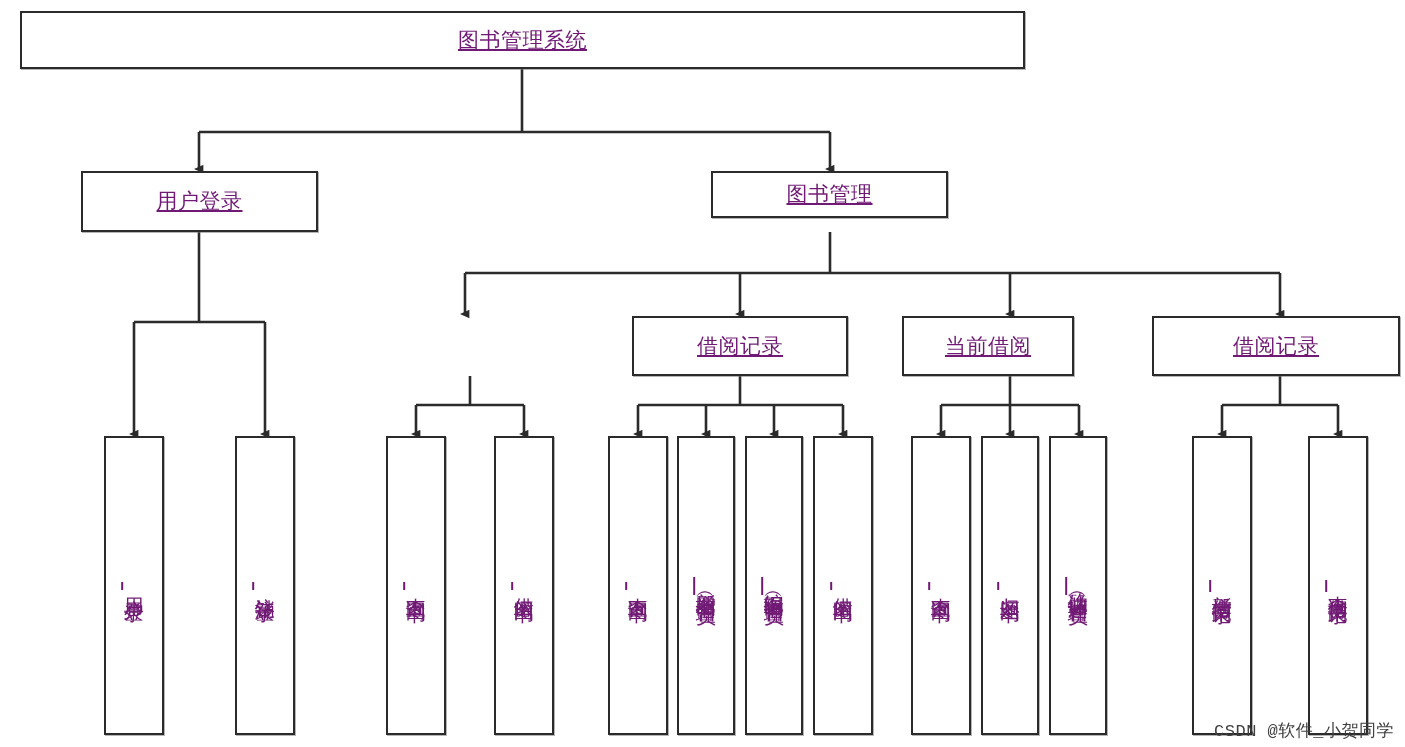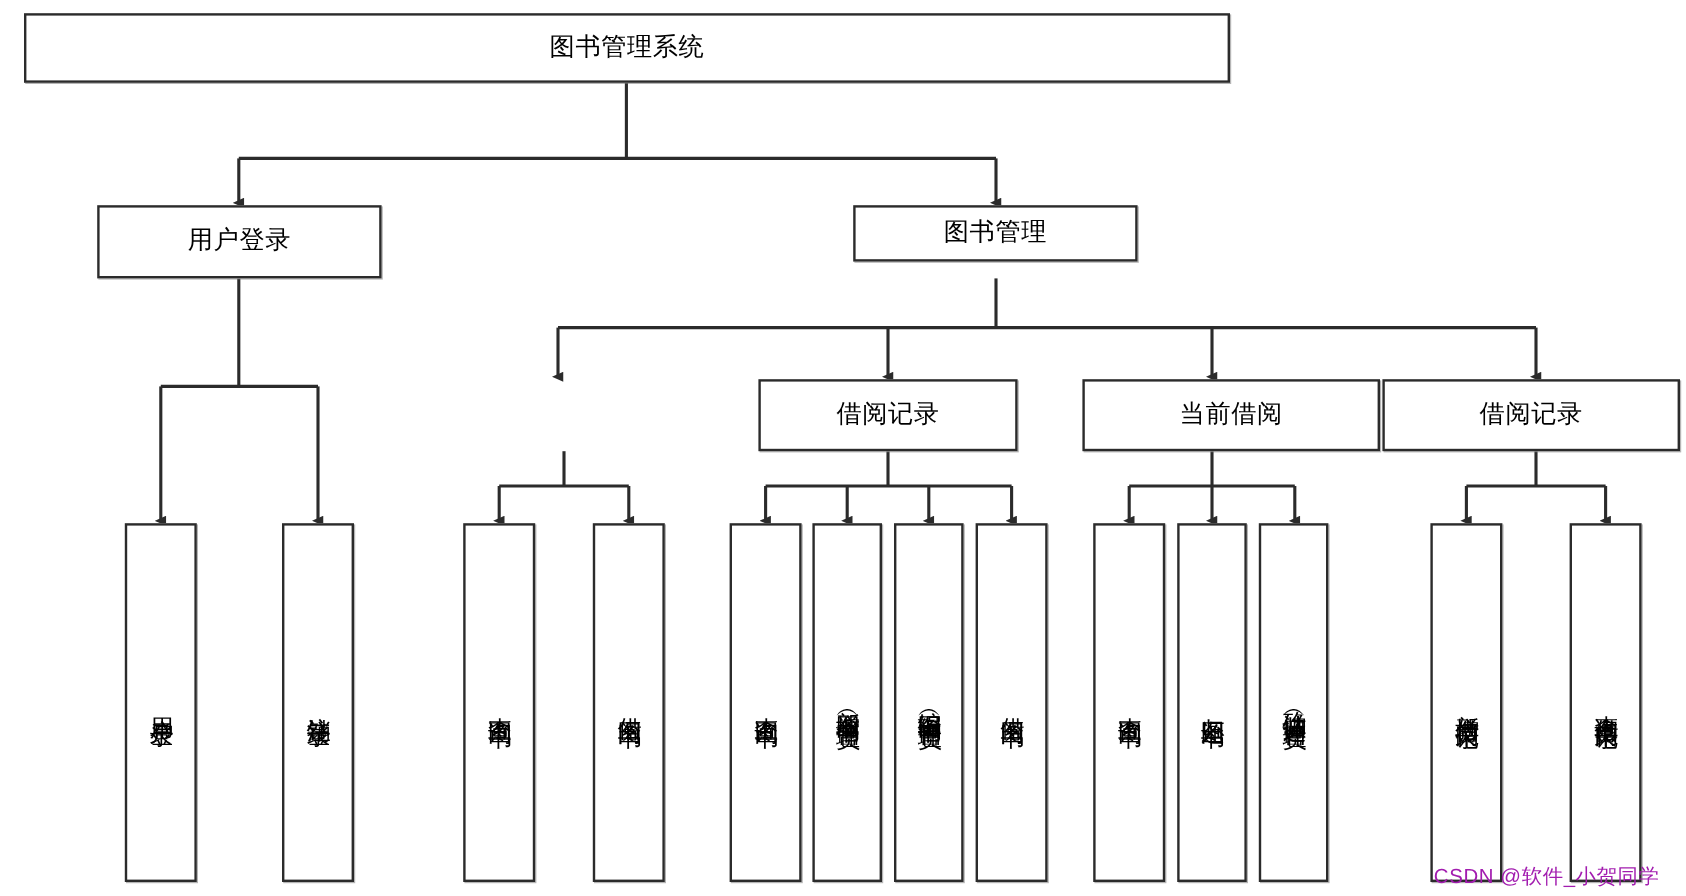--- a/index.html
+++ b/index.html
@@ -32,49 +32,51 @@
     box-sizing: border-box;
     background: #ffffff;
     border: 2px solid #2b2b2b;
     box-shadow: 1px 1px 0 0 rgba(120,120,120,0.55);
     display: flex;
     align-items: center;
     justify-content: center;
     z-index: 2;
   }
   .node-label {
-    color: #000000;
+    color: #701a75;
     font-size: 21px;
     line-height: 1.15;
     letter-spacing: 0.5px;
     white-space: nowrap;
     text-align: center;
+    text-decoration: underline;
   }
   .node.leaf {
     align-items: center;
     justify-content: center;
   }
   .node.leaf .node-label {
     writing-mode: vertical-rl;
     text-orientation: upright;
     white-space: normal;
     line-height: 1.22;
     letter-spacing: 2px;
     font-size: 20px;
     max-height: 268px;
   }
   .watermark {
     position: absolute;
-    right: 22px;
+    right: 11px;
     bottom: 5px;
     font-size: 17px;
-    color: #a21caf;
+    color: #404040;
     letter-spacing: 0.5px;
     white-space: nowrap;
     z-index: 5;
+    font-family: Liberation Mono, monospace;
   }
 </style>
 </head>
 <body>
 
 <div id="canvas">
 
   <svg id="edges" viewBox="0 0 1405 747" width="1405" height="747" xmlns="http://www.w3.org/2000/svg">
     <defs>
       <marker id="arrow" markerWidth="10" markerHeight="10" refX="4.2" refY="5" orient="auto" markerUnits="userSpaceOnUse">
@@ -134,21 +136,21 @@
   <div class="node" style="left:81px; top:171px; width:237px; height:61px;">
     <span class="node-label">用户登录</span>
   </div>
   <div class="node" style="left:711px; top:171px; width:237px; height:47px;">
     <span class="node-label">图书管理</span>
   </div>
 
   <div class="node" style="left:632px; top:316px; width:216px; height:60px;">
     <span class="node-label">借阅记录</span>
   </div>
-  <div class="node" style="left:902px; top:316px; width:248px; height:60px;">
+  <div class="node" style="left:902px; top:316px; width:172px; height:60px;">
     <span class="node-label">当前借阅</span>
   </div>
   <div class="node" style="left:1152px; top:316px; width:248px; height:60px;">
     <span class="node-label">借阅记录</span>
   </div>
 
   <div class="node leaf" style="left:104px; top:436px; width:60px; height:299px;">
     <span class="node-label">用户登录</span>
   </div>
   <div class="node leaf" style="left:235px; top:436px; width:60px; height:299px;">

